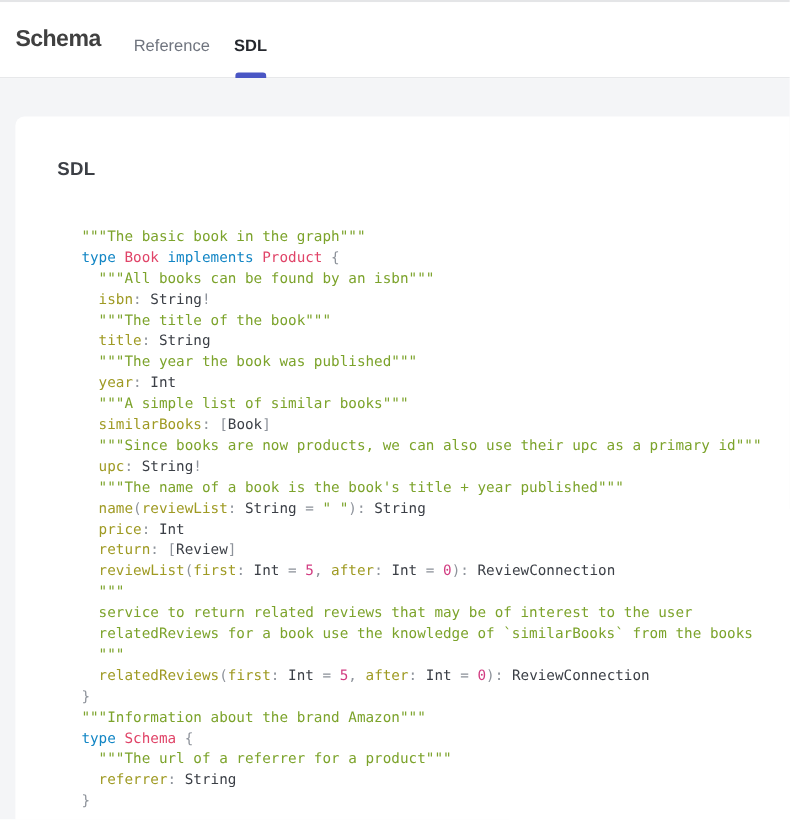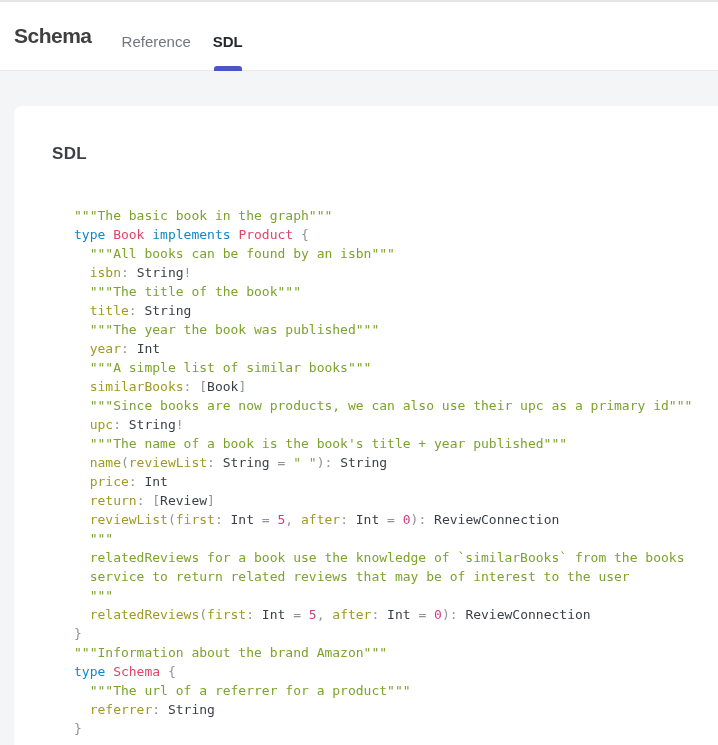--- a/index.html
+++ b/index.html
@@ -122,22 +122,22 @@
           <div class="code-line"><span class="tok-d">  """A simple list of similar books"""</span></div>
           <div class="code-line"><span class="tok-f">  similarBooks</span><span class="tok-p">: [</span><span class="tok-b">Book</span><span class="tok-p">]</span></div>
           <div class="code-line"><span class="tok-d">  """Since books are now products, we can also use their upc as a primary id"""</span></div>
           <div class="code-line"><span class="tok-f">  upc</span><span class="tok-p">: </span><span class="tok-b">String</span><span class="tok-p">!</span></div>
           <div class="code-line"><span class="tok-d">  """The name of a book is the book's title + year published"""</span></div>
           <div class="code-line"><span class="tok-f">  name</span><span class="tok-p">(</span><span class="tok-f">reviewList</span><span class="tok-p">: </span><span class="tok-b">String</span><span class="tok-p"> = </span><span class="tok-s">" "</span><span class="tok-p">): </span><span class="tok-b">String</span></div>
           <div class="code-line"><span class="tok-f">  price</span><span class="tok-p">: </span><span class="tok-b">Int</span></div>
           <div class="code-line"><span class="tok-f">  return</span><span class="tok-p">: [</span><span class="tok-b">Review</span><span class="tok-p">]</span></div>
           <div class="code-line"><span class="tok-f">  reviewList</span><span class="tok-p">(</span><span class="tok-f">first</span><span class="tok-p">: </span><span class="tok-b">Int</span><span class="tok-p"> = </span><span class="tok-n">5</span><span class="tok-p">, </span><span class="tok-f">after</span><span class="tok-p">: </span><span class="tok-b">Int</span><span class="tok-p"> = </span><span class="tok-n">0</span><span class="tok-p">): </span><span class="tok-b">ReviewConnection</span></div>
           <div class="code-line"><span class="tok-d">  """</span></div>
+          <div class="code-line"><span class="tok-d">  service to return related reviews that may be of interest to the user</span></div>
           <div class="code-line"><span class="tok-d">  relatedReviews for a book use the knowledge of `similarBooks` from the books</span></div>
-          <div class="code-line"><span class="tok-d">  service to return related reviews that may be of interest to the user</span></div>
           <div class="code-line"><span class="tok-d">  """</span></div>
           <div class="code-line"><span class="tok-f">  relatedReviews</span><span class="tok-p">(</span><span class="tok-f">first</span><span class="tok-p">: </span><span class="tok-b">Int</span><span class="tok-p"> = </span><span class="tok-n">5</span><span class="tok-p">, </span><span class="tok-f">after</span><span class="tok-p">: </span><span class="tok-b">Int</span><span class="tok-p"> = </span><span class="tok-n">0</span><span class="tok-p">): </span><span class="tok-b">ReviewConnection</span></div>
           <div class="code-line"><span class="tok-p">}</span></div>
           <div class="code-line"><span class="tok-d">"""Information about the brand Amazon"""</span></div>
           <div class="code-line"><span class="tok-k">type </span><span class="tok-t">Schema </span><span class="tok-p">{</span></div>
           <div class="code-line"><span class="tok-d">  """The url of a referrer for a product"""</span></div>
           <div class="code-line"><span class="tok-f">  referrer</span><span class="tok-p">: </span><span class="tok-b">String</span></div>
           <div class="code-line"><span class="tok-p">}</span></div>
         </div>
     </div>

